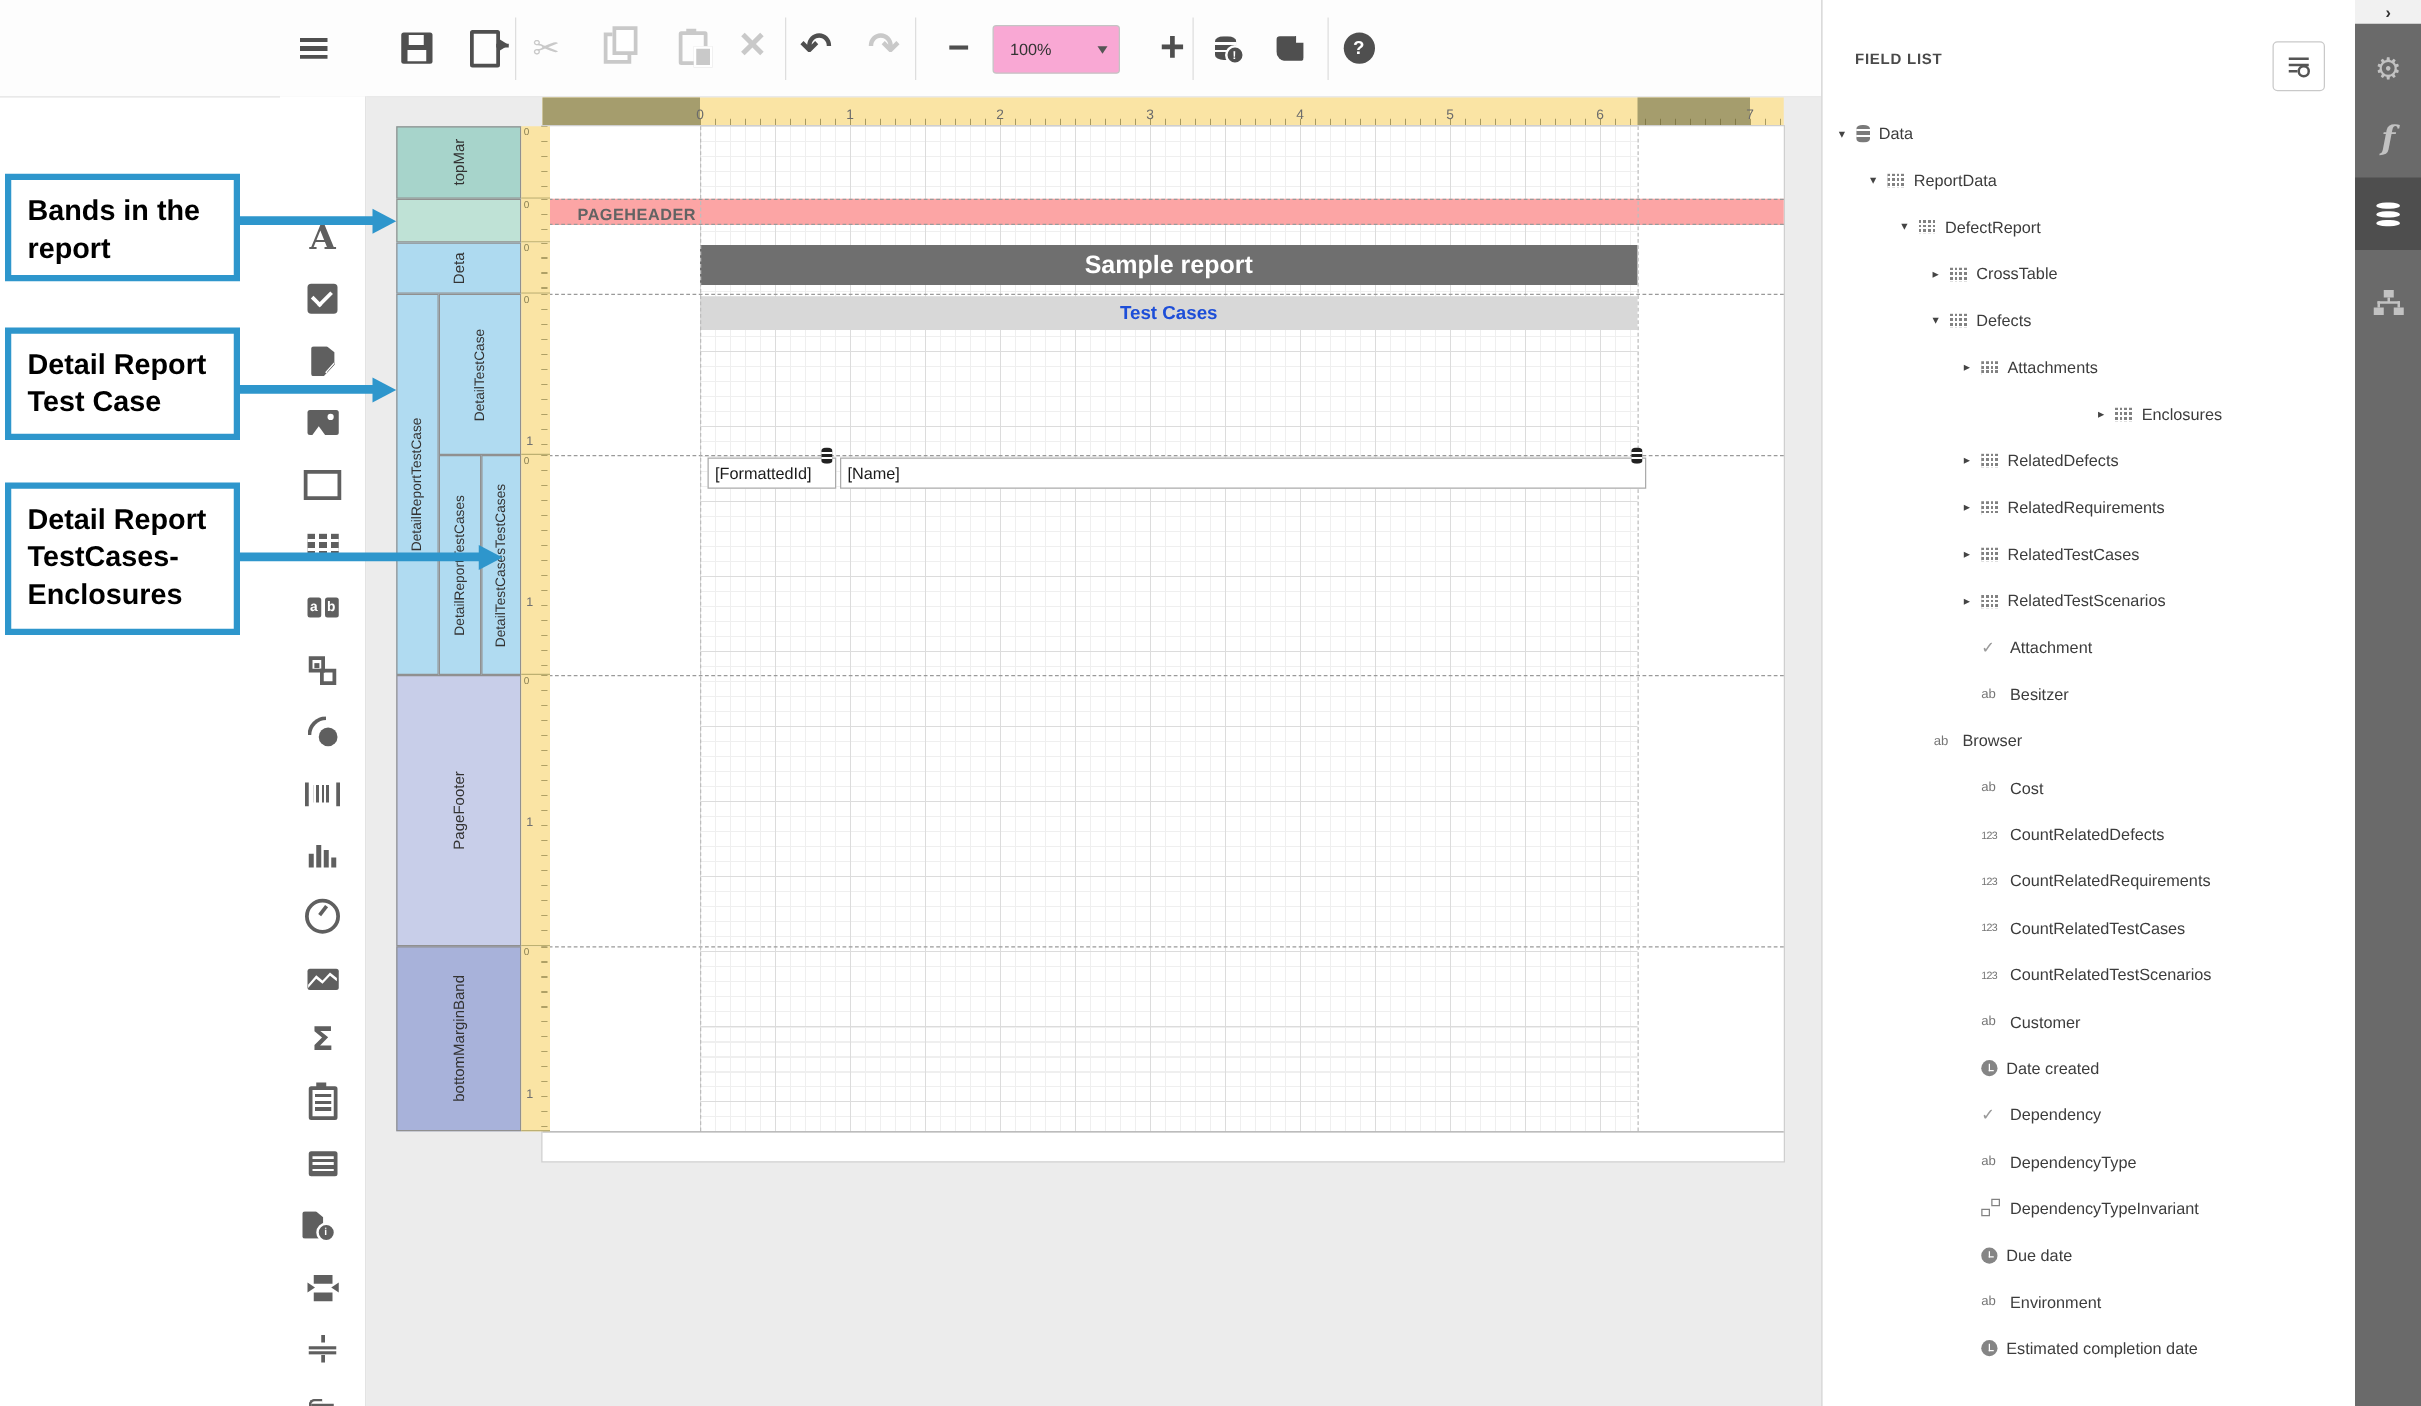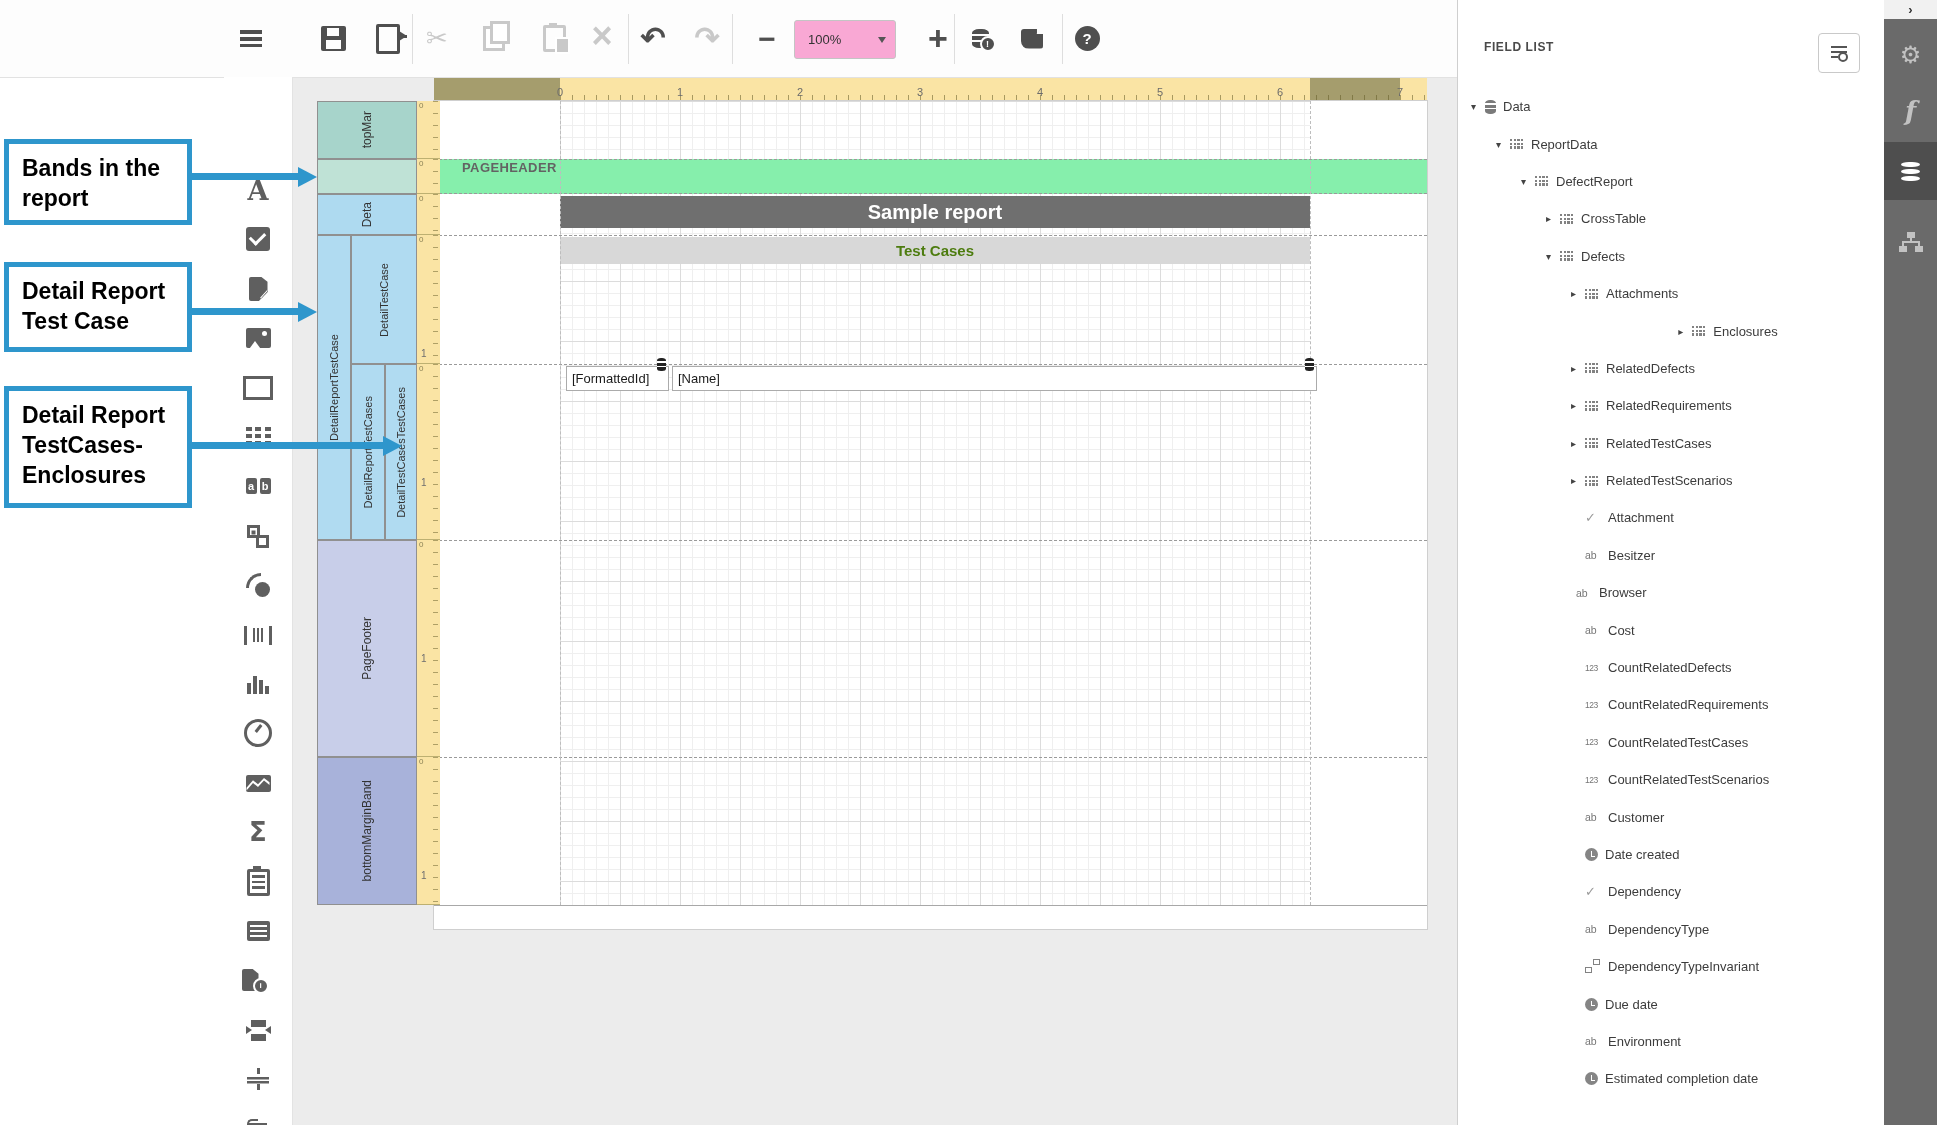--- a/index.html
+++ b/index.html
@@ -115,27 +115,27 @@
   #page{left:434px;top:101px;width:993px;height:828px;background:#fff;box-shadow:0 0 0 1px #cfcfcf;}
   #grid{left:126px;top:0;width:750px;height:804px;
     background-image:
       repeating-linear-gradient(to right,#dcdcdc 0 1px,transparent 1px 60px),
       repeating-linear-gradient(to bottom,#dcdcdc 0 1px,transparent 1px 60px),
       repeating-linear-gradient(to right,#efefef 0 1px,transparent 1px 12px),
       repeating-linear-gradient(to bottom,#efefef 0 1px,transparent 1px 12px);}
   .dashed-h{left:0;width:993px;height:0;border-top:1px dashed #9a9a9a;}
   .dashed-v{top:0;height:804px;width:0;border-left:1px dashed #bdbdbd;}
   #band-bottom-line{left:0;top:804px;width:993px;height:0;border-top:1px solid #a8a8a8;}
-  #ph-strip{left:0;top:58px;width:993px;height:35px;background:#86efac;border-top:1px dashed #9a9a9a;border-bottom:1px dashed #9a9a9a;
-     display:flex;align-items:flex-start;box-sizing:border-box;}
+  #ph-strip{left:0;top:58px;width:993px;height:21px;background:#fca5a5;border-top:1px dashed #9a9a9a;border-bottom:1px dashed #9a9a9a;
+     display:flex;align-items:flex-end;box-sizing:border-box;}
   #ph-strip span{margin-left:28px;font-size:13px;font-weight:bold;color:#636363;letter-spacing:.4px;}
   #title-bar{left:126px;top:95px;width:750px;height:32px;background:#6f6f6f;display:flex;align-items:center;justify-content:center;}
   #title-bar span{color:#fff;font-weight:bold;font-size:20px;font-stretch:condensed;}
   #subtitle-bar{left:126px;top:136px;width:750px;height:27px;background:#d8d8d8;display:flex;align-items:center;justify-content:center;}
-  #subtitle-bar span{color:#4d7c0f;font-weight:bold;font-size:15px;}
+  #subtitle-bar span{color:#1d4ed8;font-weight:bold;font-size:15px;}
   .field-cell{top:265px;height:25px;background:#fff;border:1px solid #ababab;box-sizing:border-box;
       display:flex;align-items:center;font-size:13px;color:#1a1a1a;padding-left:5px;cursor:pointer;}
   .bind-glyph{position:absolute;right:2px;top:-9px;width:9px;height:13px;background:#222;border-radius:4px/2.5px;
       background-image:linear-gradient(to bottom,transparent 0 3.5px,#fff 3.5px 5px,transparent 5px 8px,#fff 8px 9.5px,transparent 9.5px);}
 
   
   #hruler{left:434px;top:78px;width:993px;height:23px;background:#fae4a4;}
   .hr-olive{position:absolute;top:0;height:23px;background:#a59d6d;}
   #hruler .ticks{position:absolute;left:126px;right:0;bottom:1px;height:5px;
       background:repeating-linear-gradient(to right,rgba(100,92,40,.55) 0 1px,transparent 1px 12px);}
@@ -507,21 +507,21 @@
         <div class="fl-row" style="padding-left: 113px;">
     <span class="caret"></span>
     <span class="ficon" data-icon="boolean-field-icon"></span>
     <span class="fl-label">Attachment</span>
   </div>
         <div class="fl-row" style="padding-left: 113px;">
     <span class="caret"></span>
     <span class="ficon" data-icon="text-field-icon"></span>
     <span class="fl-label">Besitzer</span>
   </div>
-        <div class="fl-row" style="padding-left: 104px;">
+        <div class="fl-row" style="padding-left: 75px;">
     <span class="caret"></span>
     <span class="ficon" data-icon="text-field-icon"></span>
     <span class="fl-label">Browser</span>
   </div>
         <div class="fl-row" style="padding-left: 113px;">
     <span class="caret"></span>
     <span class="ficon" data-icon="text-field-icon"></span>
     <span class="fl-label">Cost</span>
   </div>
         <div class="fl-row" style="padding-left: 113px;">

